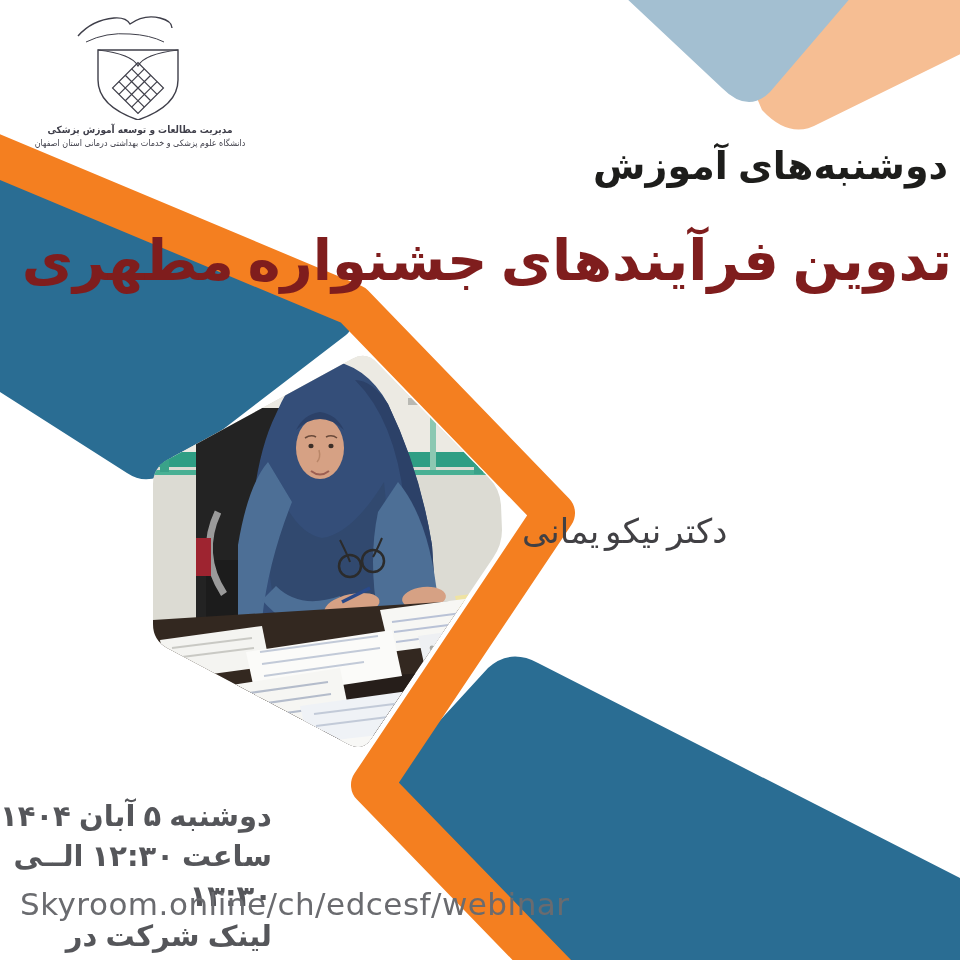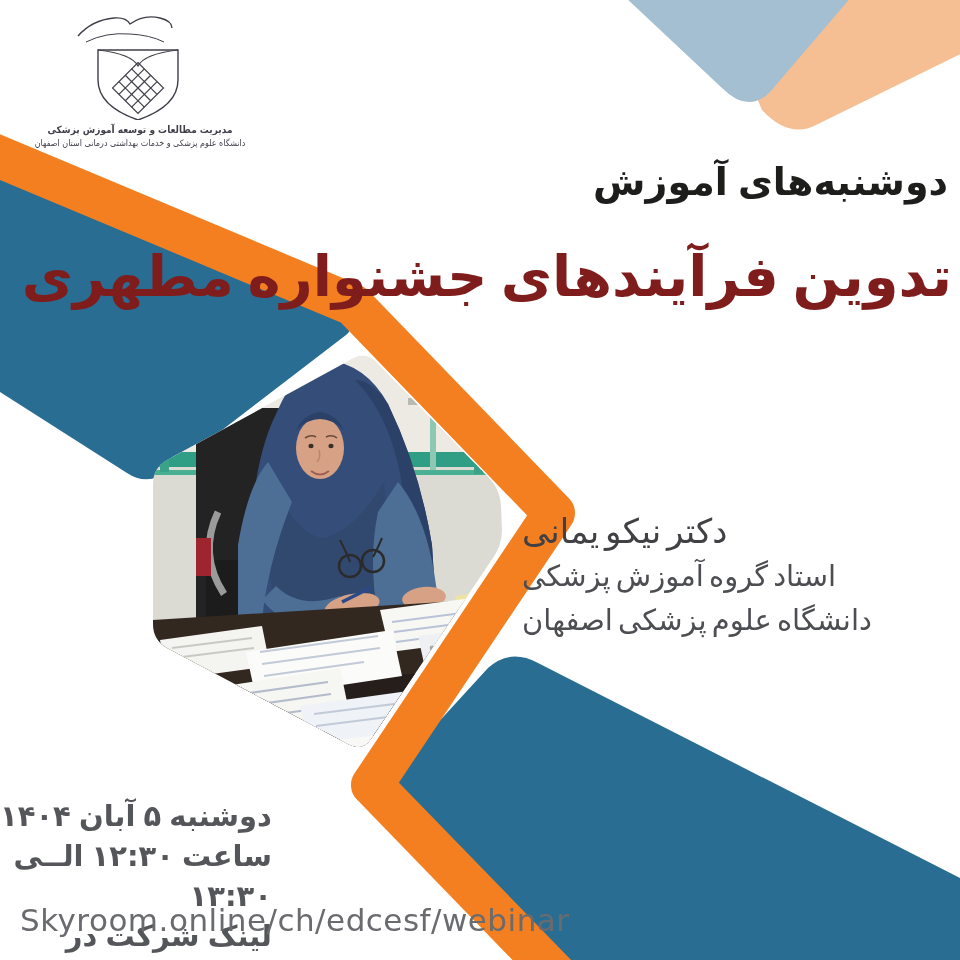--- a/index.html
+++ b/index.html
@@ -1,21 +1,21 @@
 <!DOCTYPE html>
 <html><head>
 <meta charset="utf-8">
 <style>
   html,body{margin:0;padding:0;background:#ffffff;}
   #poster{
     position:relative;width:960px;height:960px;overflow:hidden;background:#ffffff;
     font-family:"DejaVu Sans","Liberation Sans",sans-serif;
   }
   #art{position:absolute;left:0;top:0;width:960px;height:960px;}
-  .txt{position:absolute;white-space:nowrap;margin-top:16px;}
+  .txt{position:absolute;white-space:nowrap;}
   #series-title{
     right:12px;top:144px;font-size:38px;font-weight:700;color:#1d1d1b;
     direction:rtl;word-spacing:-3px;
   }
   #main-title{
     right:8px;top:228px;font-size:56px;font-weight:800;color:#7f1d1d;
     direction:rtl;word-spacing:-6px;letter-spacing:-1px;
   }
   #speaker{position:absolute;left:522px;top:508px;direction:rtl;text-align:left;width:400px;}
   #speaker-name{font-size:34px;font-weight:400;color:#414044;word-spacing:-5px;line-height:46px;}
@@ -134,22 +134,20 @@
     <div class="cal">مدیریت مطالعات و توسعه آموزش پزشکی</div>
     <div class="cal small">دانشگاه علوم پزشکی و خدمات بهداشتی درمانی استان اصفهان</div>
   </div>
 
   <div id="series-title" class="txt">دوشنبه‌های آموزش</div>
 
   <div id="main-title" class="txt">تدوین فرآیندهای جشنواره مطهری</div>
 
   <div id="speaker">
     <div id="speaker-name">دکتر نیکو یمانی</div>
-    <div id="speaker-role">استاد گروه آموزش پزشکی</div>
-    <div id="speaker-affiliation">دانشگاه علوم پزشکی اصفهان</div>
   </div>
 
   <div id="event">
     <div>دوشنبه ۵ آبان ۱۴۰۴</div>
     <div>ساعت ۱۲:۳۰ الــی ۱۳:۳۰</div>
     <div>لینک شرکت در وبینار :</div>
   </div>
 
   <div id="webinar-url" class="txt">Skyroom.online/ch/edcesf/webinar</div>
 

